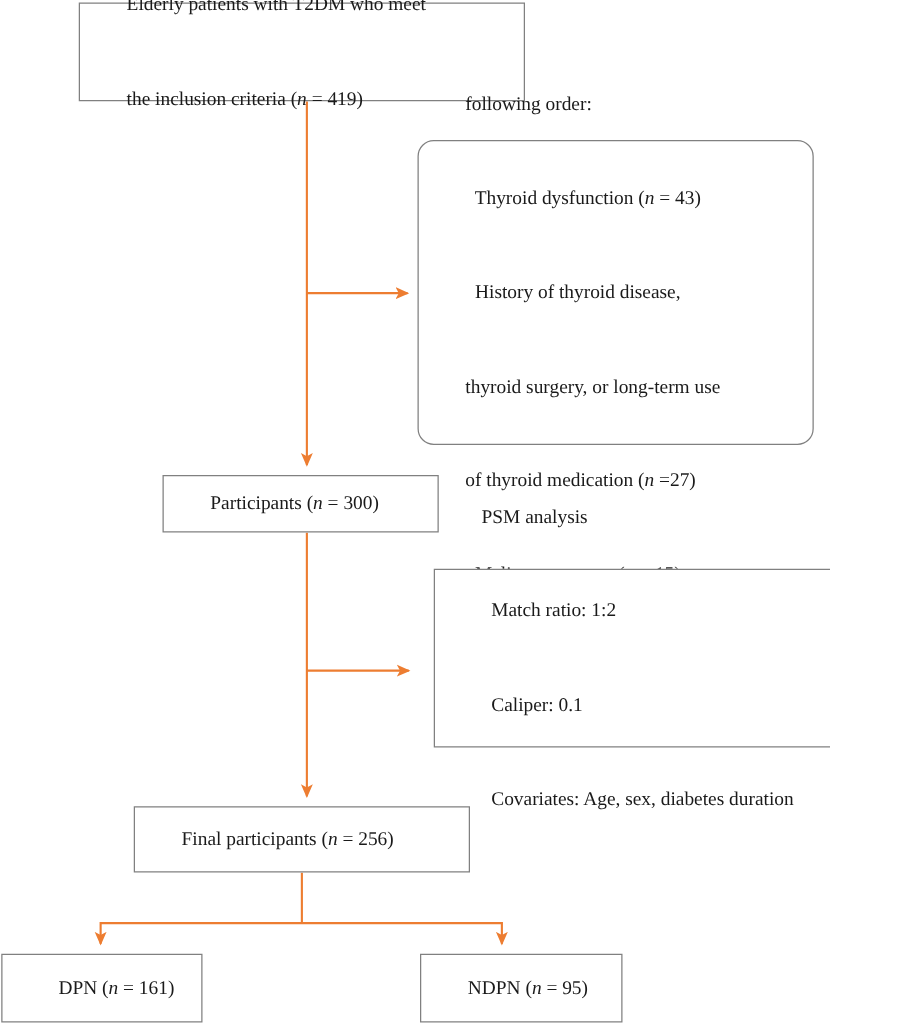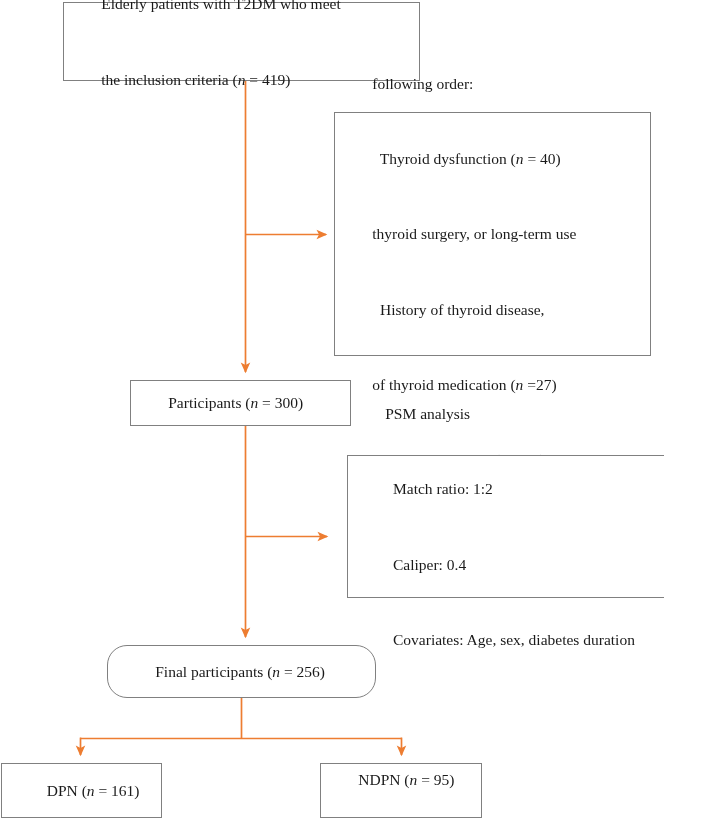--- a/index.html
+++ b/index.html
@@ -40,26 +40,26 @@
     position: absolute;
     left: 0;
     top: 0;
     width: 720px;
     height: 821px;
     pointer-events: none;
   }
 
   
   #box-eligible   { left: 63px;  top: 2px;   width: 357px; height: 79px;  padding: 0 14px; }
-  #box-exclusions { left: 334px; top: 112px; width: 317px; height: 244px; padding: 0 14px; }
+  #box-exclusions { left: 334px; top: 112px; width: 317px; height: 244px; padding: 0 14px; border-radius: 13px; }
   #box-participants { left: 130px; top: 380px; width: 221px; height: 46px; padding: 16px 14px; }
   #box-psm        { left: 335px; top: 455px; width: 384px; height: 143px; padding: 0 14px; margin-left: 12px; }
-  #box-final      { left: 107px; top: 645px; width: 269px; height: 53px; padding: 0 24px; border-radius: 20px; }
+  #box-final      { left: 107px; top: 645px; width: 269px; height: 53px; padding: 0 14px; }
   #box-dpn        { left: 1px;   top: 763px; width: 161px; height: 55px;  padding: 0 14px; text-align: center; }
-  #box-ndpn       { left: 320px; top: 763px; width: 162px; height: 55px;  padding: 0 14px; justify-content: flex-end; }
+  #box-ndpn       { left: 336px; top: 763px; width: 162px; height: 55px;  padding: 0 14px; }
 </style>
 </head>
 <body>
 
 <div id="canvas">
 
   <svg class="connectors" viewBox="0 0 720 821" xmlns="http://www.w3.org/2000/svg">
     <defs>
       <marker id="arrowhead" markerWidth="7" markerHeight="7" refX="5.6" refY="3.2" orient="auto" markerUnits="strokeWidth">
         <path d="M 0 0.4 L 6.4 3.2 L 0 6 L 1.5 3.2 Z" fill="#ED7D31"></path>
@@ -90,27 +90,27 @@
   </div>
 
   <div class="flow-box" id="box-exclusions">
     <div class="box-line">
       <span class="ital"></span><span></span>
     </div>
     <div class="box-line">
       <span>following order:</span><span class="ital"></span><span></span>
     </div>
     <div class="box-line">
-      <span>  Thyroid dysfunction (</span><span class="ital">n</span><span> = 40)</span>
+      <span>  Thyroid dysfunction (</span><span class="ital">n</span><span> = 43)</span>
+    </div>
+    <div class="box-line">
+      <span>  History of thyroid disease,</span><span class="ital"></span><span></span>
     </div>
     <div class="box-line">
       <span>thyroid surgery, or long-term use</span><span class="ital"></span><span></span>
-    </div>
-    <div class="box-line">
-      <span>  History of thyroid disease,</span><span class="ital"></span><span></span>
     </div>
     <div class="box-line">
       <span>of thyroid medication (</span><span class="ital">n</span><span> =27)</span>
     </div>
     <div class="box-line">
       <span>  Malignant tumors (</span><span class="ital">n</span><span> = 15)</span>
     </div>
   </div>
 
   <div class="flow-box" id="box-participants">
@@ -120,21 +120,21 @@
   </div>
 
   <div class="flow-box" id="box-psm">
     <div class="box-line">
       <span>PSM analysis</span>
     </div>
     <div class="box-line">
       <span>  Match ratio: 1:2</span>
     </div>
     <div class="box-line">
-      <span>  Caliper: 0.4</span>
+      <span>  Caliper: 0.1</span>
     </div>
     <div class="box-line">
       <span>  Covariates: Age, sex, diabetes duration</span>
     </div>
   </div>
 
   <div class="flow-box" id="box-final">
     <div class="box-line">
       <span>Final participants (</span><span class="ital">n</span><span> = 256)</span>
     </div>

